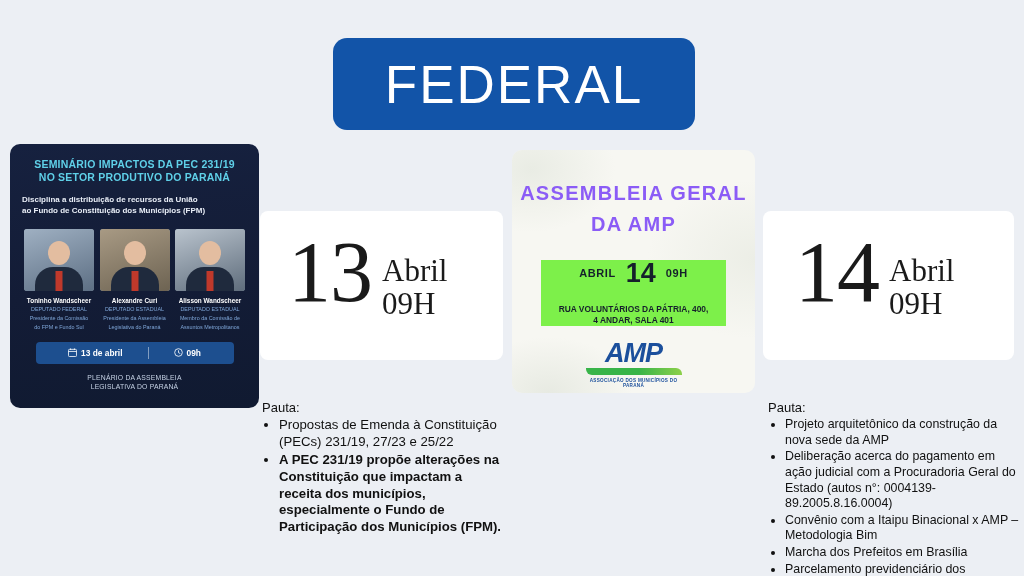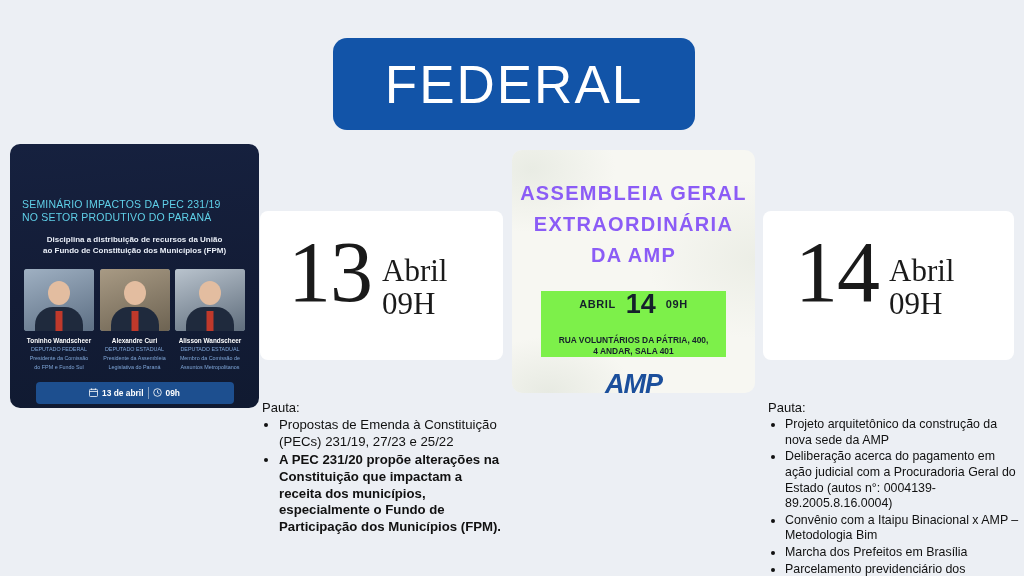--- a/index.html
+++ b/index.html
@@ -72,31 +72,31 @@
     position: absolute;
     left: 10px; top: 144px;
     width: 249px; height: 264px;
     background: linear-gradient(175deg, #16213f 0%, #131c36 55%, #101a31 100%);
     border-radius: 10px;
     overflow: hidden;
     color: #fff;
     padding: 14px 12px 0 12px;
   }
   .poster .p-title {
+    text-align: center;
     color: #5fd0e8;
     font-size: 10.5px;
-    font-weight: normal;
+    font-weight: bold;
     letter-spacing: .2px;
     line-height: 1.25;
     text-transform: uppercase;
-    margin-top: 40px;
   }
   .poster .p-sub {
     margin-top: 10px;
-    text-align: center;
+    text-align: left;
     font-size: 8px;
     font-weight: bold;
     color: #e9eef7;
     line-height: 1.4;
   }
   .poster .p-people {
     margin-top: 12px;
     display: flex;
     justify-content: space-between;
     padding: 0 2px;
@@ -138,21 +138,21 @@
   .person .rl {
     margin-top: 2px;
     font-size: 5.4px; color: #7fa6d8; line-height: 1.25;
   }
   .poster .p-badge {
     margin: 11px auto 0 auto;
     width: 198px; height: 22px;
     background: #1d4f8f;
     border-radius: 4px;
     display: flex; align-items: center; justify-content: center;
-    gap: 4px;
+    gap: 25px;
     font-size: 8.4px; font-weight: bold; color: #fff;
   }
   .p-badge .divider {
     width: 1px; height: 12px; background: rgba(255,255,255,.45);
   }
   .p-badge .chip { display: flex; align-items: center; gap: 4px; }
   .p-badge svg { display: block; }
   .poster .p-foot {
     margin-top: 9px;
     text-align: center;
@@ -344,29 +344,28 @@
     <div class="date-words">
       <span class="month">Abril</span>
       <span class="hour">09H</span>
     </div>
   </div>
 
   <div class="agenda left">
     <div class="pauta-label">Pauta:</div>
     <ul>
       <li>Propostas de Emenda à Constituição (PECs) 231/19, 27/23 e 25/22</li>
-      <li class="bold">A PEC 231/20 propõe alterações na Constituição que impactam a receita dos municípios, especialmente o Fundo de Participação dos Municípios (FPM).</li>
+      <li class="bold">A PEC 231/19 propõe alterações na Constituição que impactam a receita dos municípios, especialmente o Fundo de Participação dos Municípios (FPM).</li>
     </ul>
   </div>
 
   <div class="amp-card">
     <div class="swoosh"></div>
     <div class="amp-title">
       <div>ASSEMBLEIA GERAL</div>
-      <div>EXTRAORDINÁRIA</div>
       <div>DA AMP</div>
     </div>
     <div class="amp-green">
       <div class="row1">
         <span class="small">ABRIL</span>
         <span class="big">14</span>
         <span class="small">09H</span>
       </div>
       <div class="addr">
         <div>RUA VOLUNTÁRIOS DA PÁTRIA, 400,</div>

